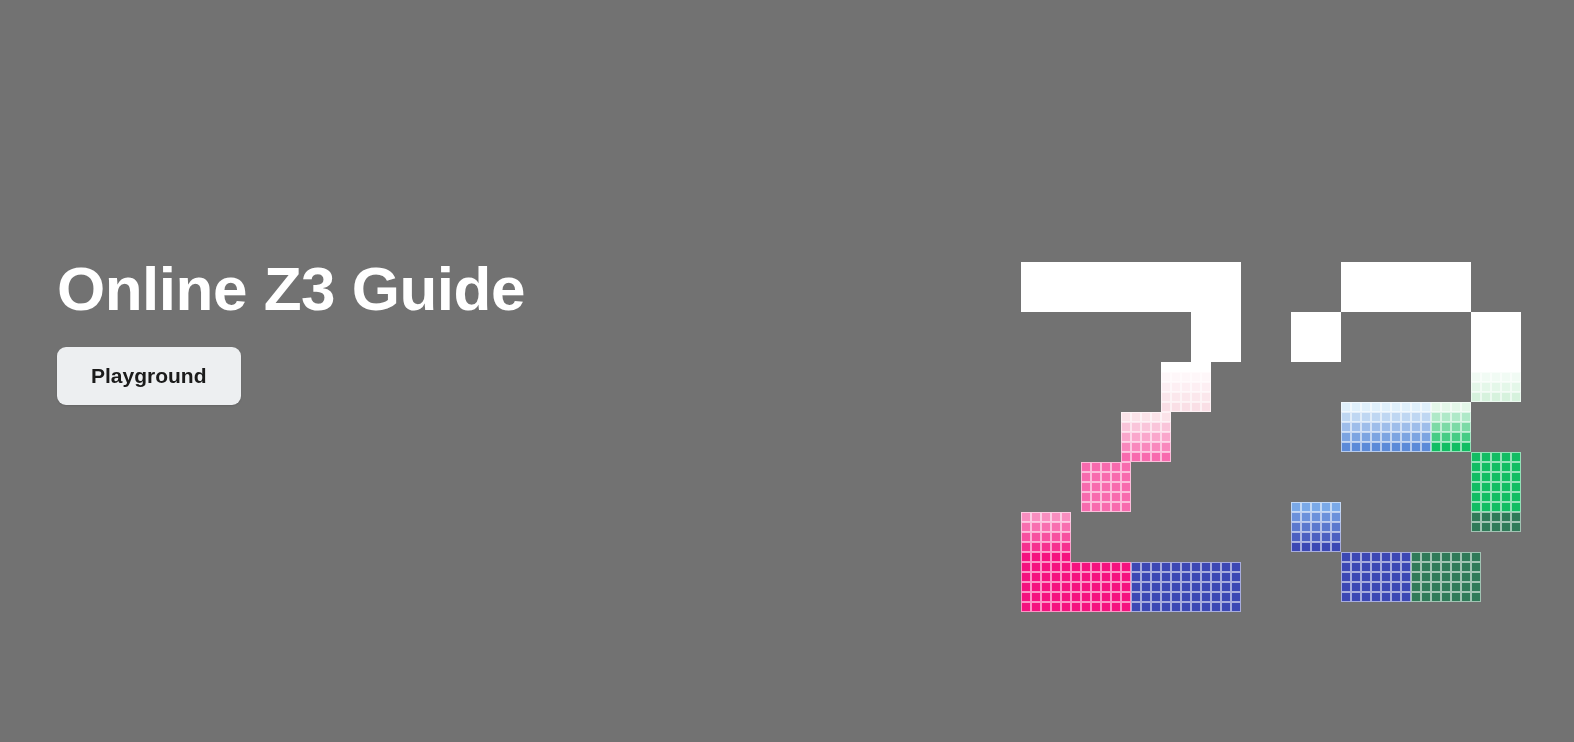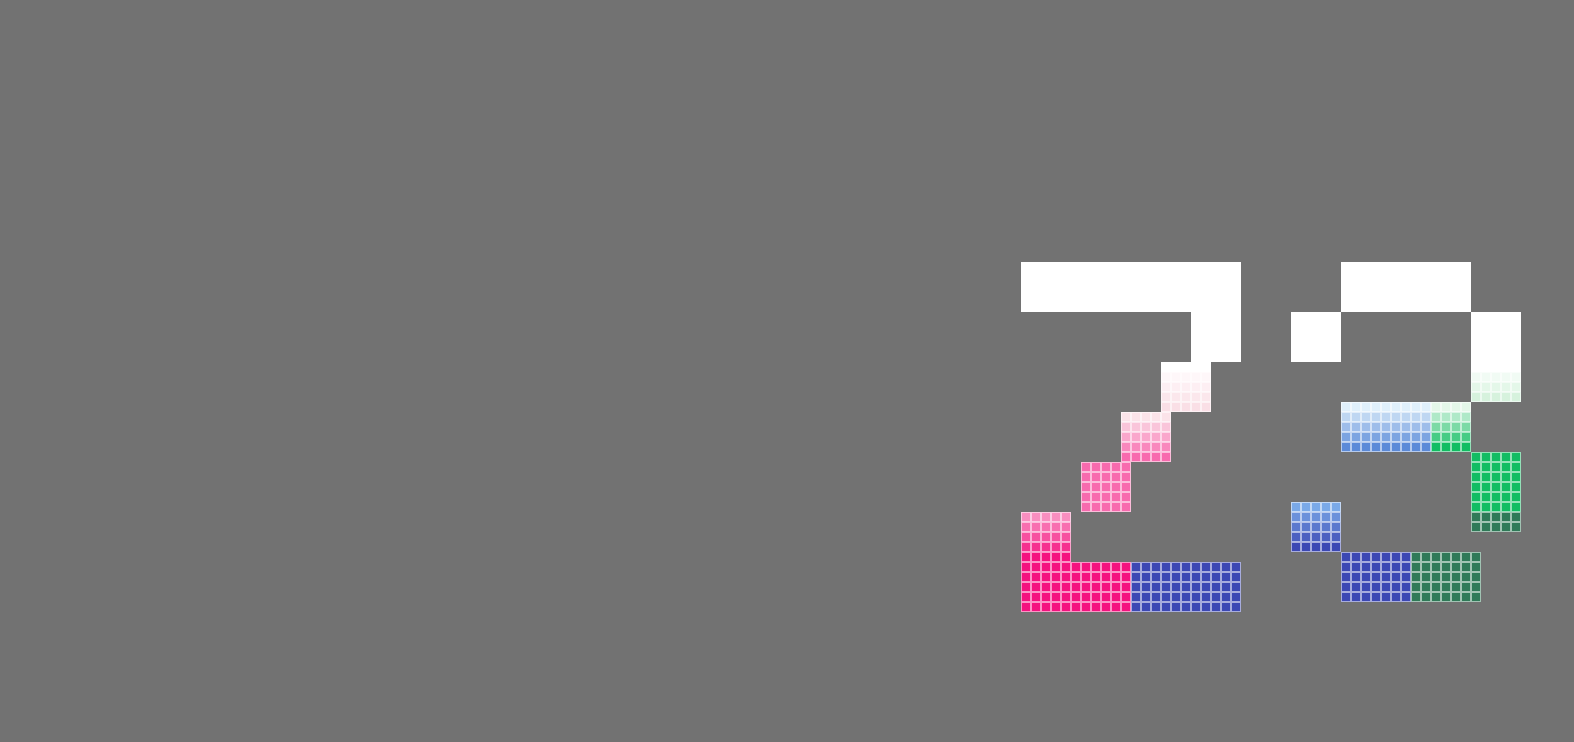--- a/index.html
+++ b/index.html
@@ -77,22 +77,24 @@
     box-sizing: border-box;
     border: 1px solid rgba(255,255,255,0.55);
   }
 </style>
 </head>
 <body style="background: rgb(114, 114, 114);">
 
 <div id="root" style="background: rgb(114, 114, 114);">
 
   <section class="hero">
+    <h1 class="hero-title">Online Z3 Guide</h1>
 
     <div class="btn-row">
+      <button class="btn">Playground</button>
     </div>
   </section>
 
   <div class="logo-wrap" id="logo">
       <div class="glyph" style="left: 0px; top: 0px;">
         <div class="cell" style="left: 0px; top: 0px; background: rgb(255, 255, 255);"></div>
         <div class="cell" style="left: 10px; top: 0px; background: rgb(255, 255, 255);"></div>
         <div class="cell" style="left: 20px; top: 0px; background: rgb(255, 255, 255);"></div>
         <div class="cell" style="left: 30px; top: 0px; background: rgb(255, 255, 255);"></div>
         <div class="cell" style="left: 40px; top: 0px; background: rgb(255, 255, 255);"></div>

